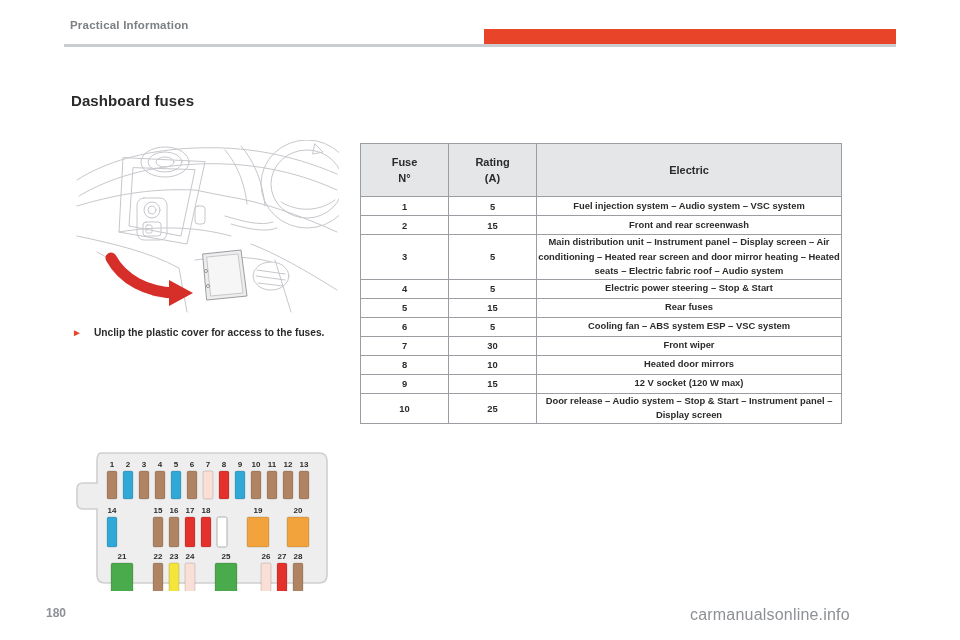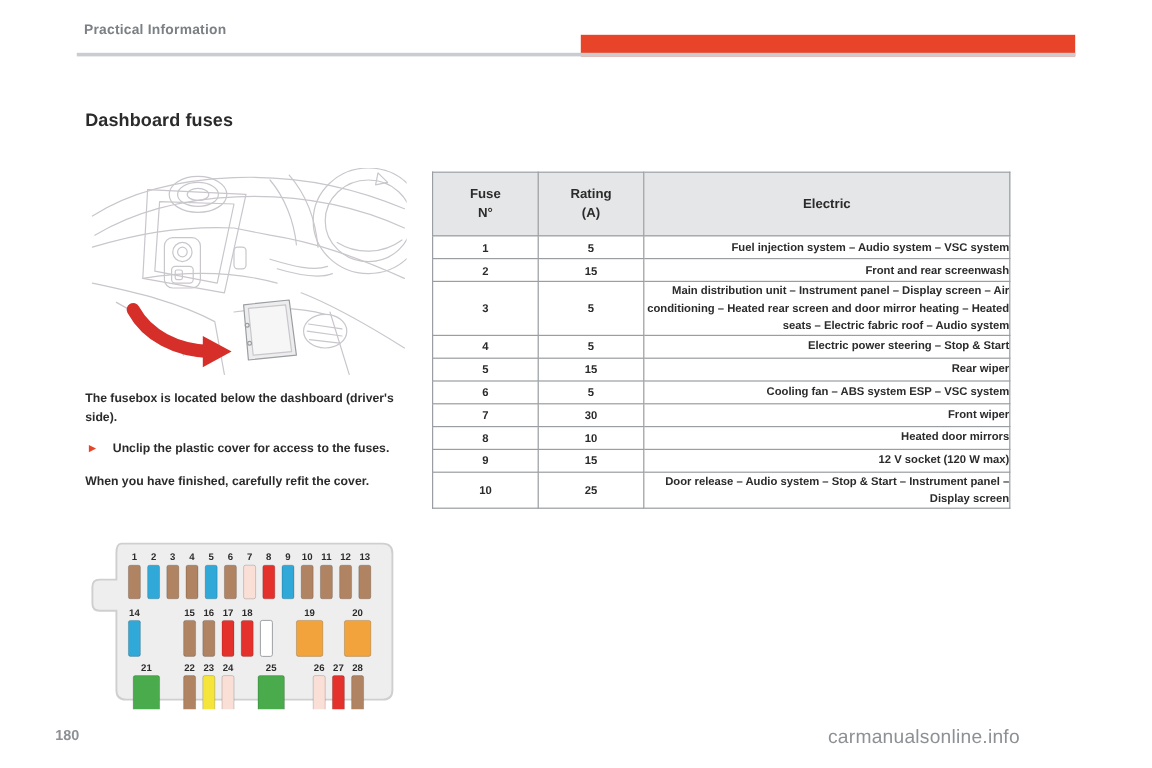--- a/index.html
+++ b/index.html
@@ -125,21 +125,21 @@
   #fuse-table tbody td {
     font-weight: bold;
     color: #2b2b2b;
     height: 18px;
   }
   td.cell-no, td.cell-rating {
     text-align: center;
     vertical-align: middle;
   }
   td.cell-fn {
-    text-align: right;
+    text-align: center;
     vertical-align: middle;
     padding: 6px 9px;
     line-height: 14.5px;
   }
   tr.row-tall td { height: 56px; }
   tr.row-tall2 td { height: 40px; }
 
   
   #page-number {
     position: absolute;
@@ -220,26 +220,24 @@
     </g>
 
     <g>
       <path d="M36 118 C 48 140, 72 152, 100 153" stroke="#d62f2a" stroke-width="11" fill="none" stroke-linecap="round"></path>
       <path d="M94 140 L 118 153 L 94 166 Z" fill="#d62f2a"></path>
     </g>
   </svg>
 </div>
 
 <div id="body-copy">
-  <p>The fusebox is located below the dashboard (driver's side).</p>
   <div class="bullet-row">
     <span class="bullet-mark">►</span>
     <span class="bullet-text">Unclip the plastic cover for access to the fuses.</span>
   </div>
-  <p>When you have finished, carefully refit the cover.</p>
 </div>
 
 <div id="fusebox-figure">
   <svg width="264" height="144" viewBox="0 0 264 144" xmlns="http://www.w3.org/2000/svg">
     <rect x="0" y="0" width="264" height="144" fill="#ffffff"></rect>
     <path d="M26 6 L 244 6 Q 252 6 252 14 L 252 128 Q 252 136 244 136 L 30 136 Q 22 136 22 128 L 22 62 L 8 62 Q 2 62 2 56 L 2 42 Q 2 36 8 36 L 22 36 L 22 14 Q 22 6 26 6 Z" fill="#eeeeee" stroke="#cfcfcf" stroke-width="1.6"></path>
     <g id="fuse-slot-layer">
         <g>
           <rect x="32" y="24" width="10" height="28" rx="1.6" fill="#b08362" stroke="rgba(0,0,0,0.18)" stroke-width="0.8"></rect>
           <text x="37" y="20" text-anchor="middle" font-size="8" font-weight="bold" font-family="&quot;Liberation Sans&quot;, sans-serif" fill="#2b2b2b">1</text>
@@ -395,21 +393,21 @@
         <td class="cell-fn">Main distribution unit – Instrument panel – Display screen – Air conditioning – Heated rear screen and door mirror heating – Heated seats – Electric fabric roof – Audio system</td>
       </tr>
       <tr>
         <td class="cell-no">4</td>
         <td class="cell-rating">5</td>
         <td class="cell-fn">Electric power steering – Stop &amp; Start</td>
       </tr>
       <tr>
         <td class="cell-no">5</td>
         <td class="cell-rating">15</td>
-        <td class="cell-fn">Rear wiper</td>
+        <td class="cell-fn">Rear fuses</td>
       </tr>
       <tr>
         <td class="cell-no">6</td>
         <td class="cell-rating">5</td>
         <td class="cell-fn">Cooling fan – ABS system ESP – VSC system</td>
       </tr>
       <tr>
         <td class="cell-no">7</td>
         <td class="cell-rating">30</td>
         <td class="cell-fn">Front wiper</td>

